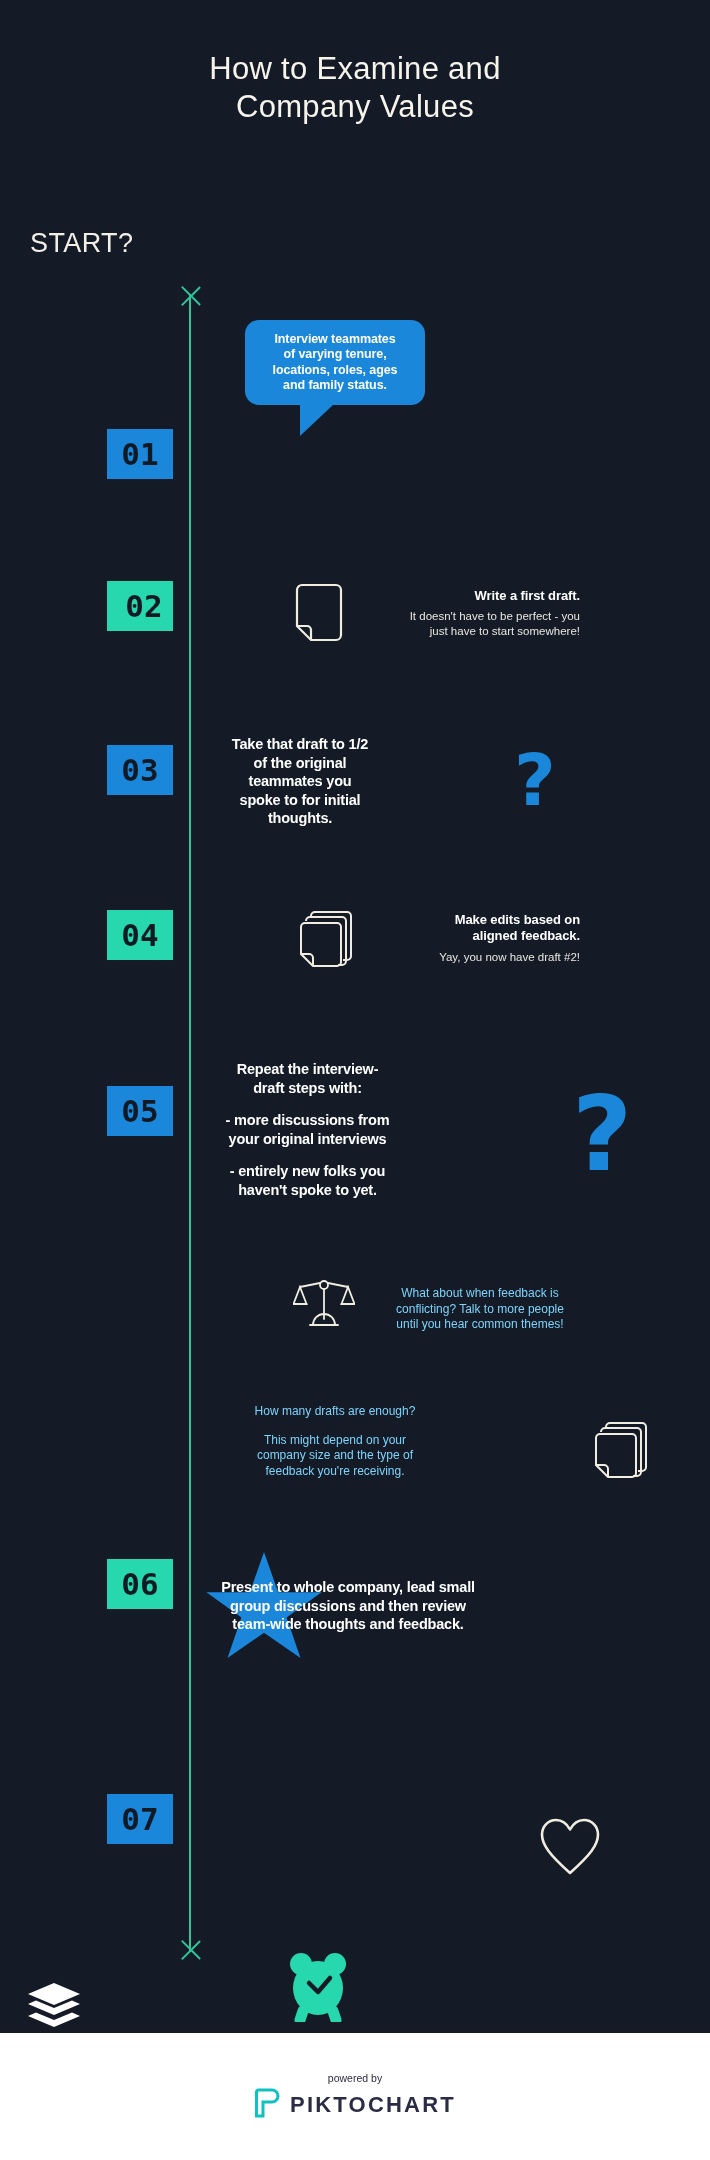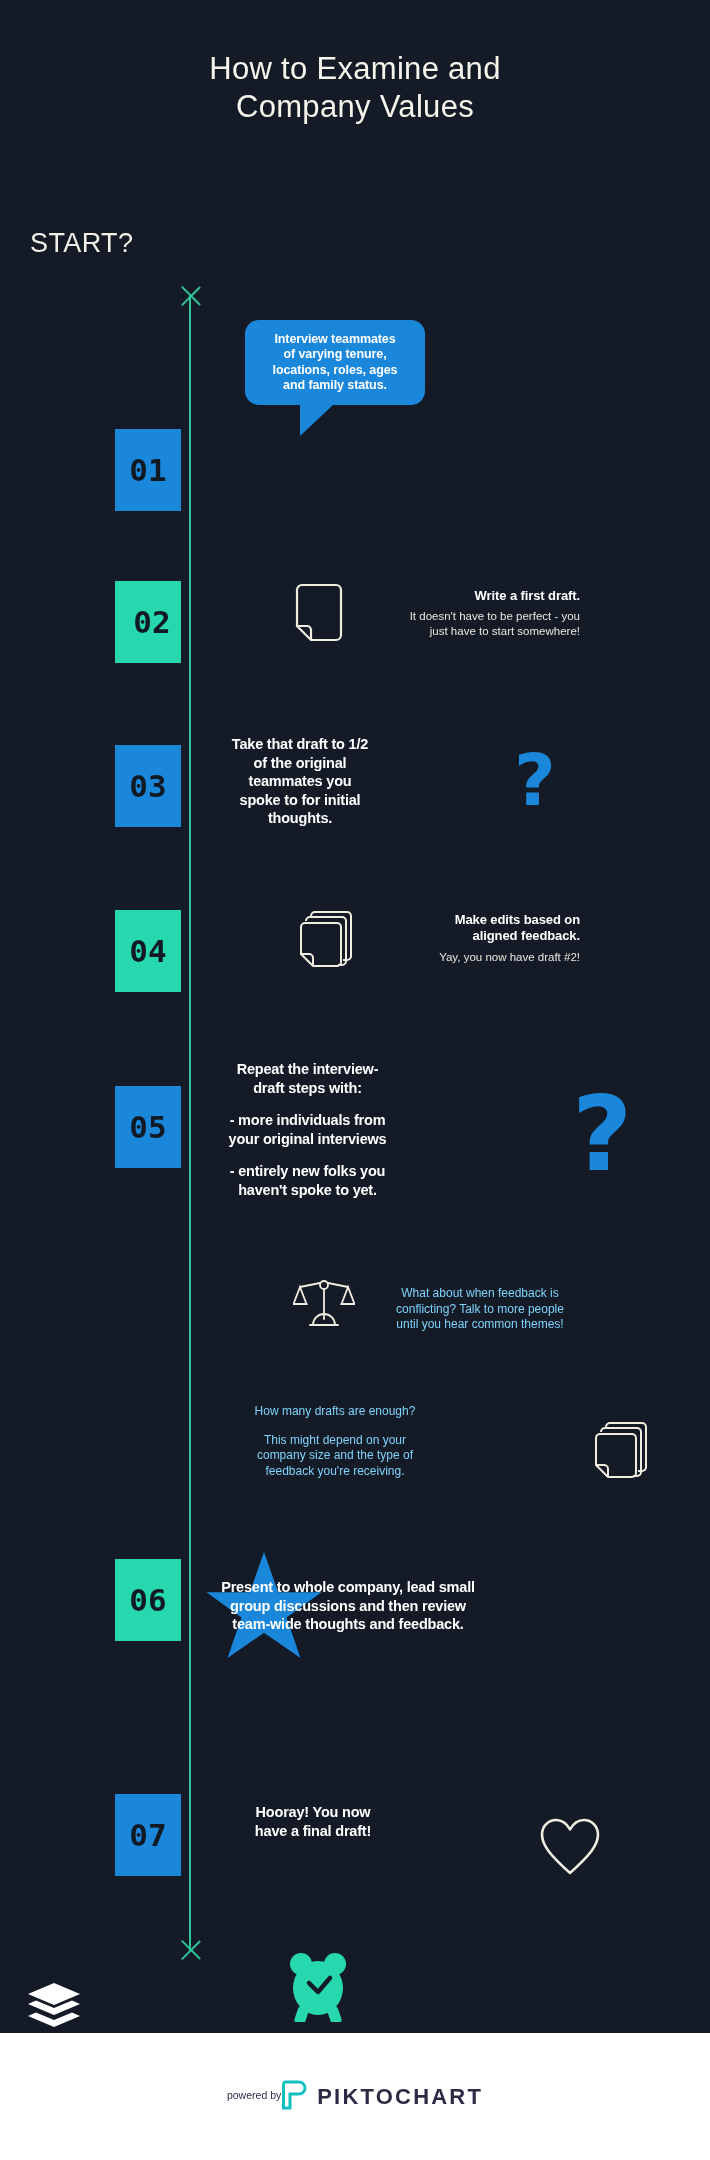--- a/index.html
+++ b/index.html
@@ -71,30 +71,30 @@
     background: #2fc49a;
   }
   .xmark::before { transform: rotate(45deg); }
   .xmark::after  { transform: rotate(-45deg); }
   .xmark.top    { left: 177px; top: 283px; }
   .xmark.bottom { left: 177px; top: 1937px; }
 
   
   .numbox {
     position: absolute;
-    width: 66px; height: 82px;
+    width: 66px; height: 50px;
     display: flex;
     align-items: center;
     justify-content: center;
     color: #111a24;
     font-family: "DejaVu Sans Mono", monospace;
     font-size: 31px;
     font-weight: 700;
     letter-spacing: 0px;
-    left: 115px;
+    left: 107px;
   }
   .numbox.blue  { background: #1a87da; }
   .numbox.green { background: #27d8ae; }
 
   
   .block { position: absolute; }
   .head {
     color: #ffffff;
     font-weight: 700;
     font-size: 13px;
@@ -172,21 +172,21 @@
   
   .layers { position: absolute; left: 28px; top: 1983px; width: 52px; height: 48px; }
 
   
   .footer {
     position: absolute;
     left: 0; right: 0; bottom: 0;
     height: 127px;
     background: #ffffff;
     display: flex;
-    flex-direction: row;
+    flex-direction: column;
     align-items: center;
     justify-content: center;
   }
   .footer .pb {
     color: #2c2c44;
     font-size: 10.5px;
     font-weight: 400;
     margin-bottom: 4px;
   }
   .footer .brandrow { display: flex; align-items: center; gap: 10px; }
@@ -268,21 +268,21 @@
       <div>aligned feedback.</div>
     </div>
     <div class="sub">Yay, you now have draft #2!</div>
   </div>
 
   <div class="numbox blue" style="top:1086px;">05</div>
   <div class="block tc bigtext" style="left:200px; top:1060px; width:215px;">
     <div>Repeat the interview-</div>
     <div>draft steps with:</div>
     <div style="height:14px;"></div>
-    <div>- more individuals from</div>
+    <div>- more discussions from</div>
     <div>your original interviews</div>
     <div style="height:14px;"></div>
     <div>- entirely new folks you</div>
     <div>haven't spoke to yet.</div>
   </div>
   <div class="qmark" style="left:572px; top:1088px; font-size:104px;">?</div>
 
   <div class="icon" style="left:293px; top:1278px;">
     <svg width="62" height="50" viewBox="0 0 62 50" fill="none" stroke="#f0ece0" stroke-width="1.8" stroke-linecap="round">
       <circle cx="31" cy="7" r="4"></circle>
@@ -321,24 +321,20 @@
 
   <div class="numbox green" style="top:1559px;">06</div>
   <div class="star" style="left:204px; top:1552px; width:120px; height:117px;"></div>
   <div class="block tc bigtext" style="left:198px; top:1578px; width:300px;">
     <div>Present to whole company, lead small</div>
     <div>group discussions and then review</div>
     <div>team-wide thoughts and feedback.</div>
   </div>
 
   <div class="numbox blue" style="top:1794px;">07</div>
-  <div class="block tc bigtext" style="left:218px; top:1803px; width:190px;">
-    <div>Hooray! You now</div>
-    <div>have a final draft!</div>
-  </div>
   <div class="icon" style="left:540px; top:1818px;">
     <svg width="60" height="58" viewBox="0 0 60 58" fill="none" stroke="#f0ece0" stroke-width="2.6" stroke-linejoin="round">
       <path d="M30 55 C10 37 2 27 2 16.5 C2 8 8.5 2 16 2 C22 2 27 6 30 11.5 C33 6 38 2 44 2 C51.5 2 58 8 58 16.5 C58 27 50 37 30 55 Z"></path>
     </svg>
   </div>
 
   <div class="icon" style="left:285px; top:1950px;">
     <svg width="66" height="72" viewBox="0 0 66 72" fill="none">
       <circle cx="16" cy="14" r="11" fill="#27d8ae"></circle>
       <circle cx="50" cy="14" r="11" fill="#27d8ae"></circle>

